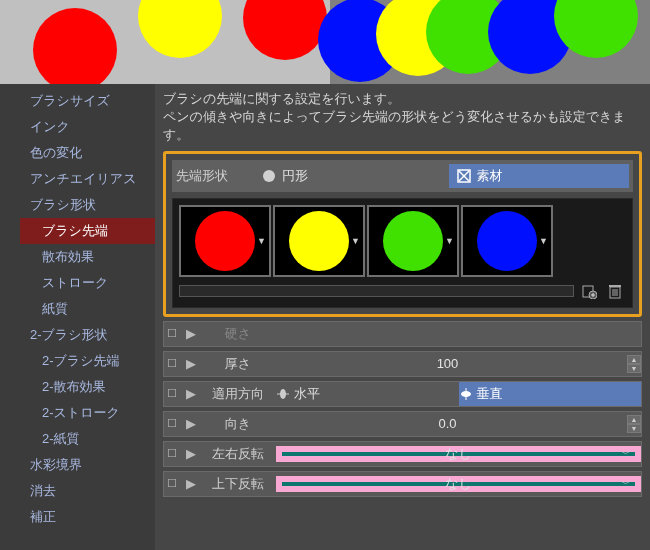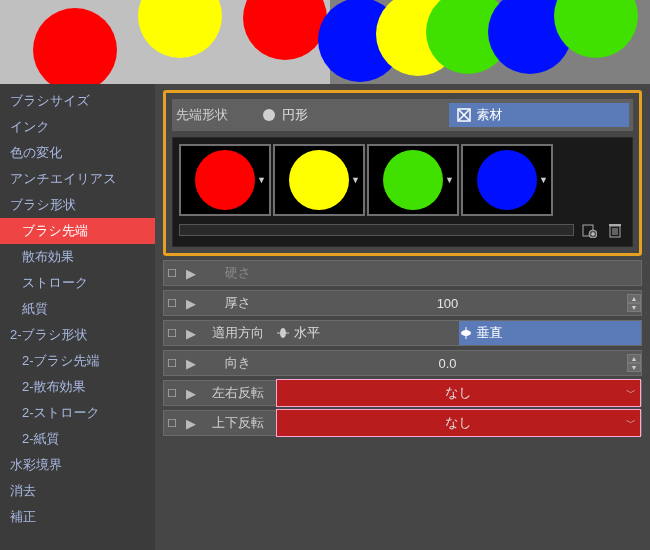--- a/index.html
+++ b/index.html
@@ -2,23 +2,23 @@
 <html><head>
 <meta charset="utf-8">
 <style>
   * { box-sizing: border-box; margin: 0; padding: 0; font-family: "Meiryo", "Hiragino Sans", sans-serif; }
   body { background: #464646; color: #d0d0d0; font-size: 13px; width: 650px; height: 550px; overflow: hidden; }
   .canvas { width: 650px; height: 84px; background: #c0c0c0; position: relative; display: flex; }
   .canvas .halfdark { position: absolute; right: 0; top: 0; width: 320px; height: 84px; background: #808080; }
   .canvas svg { position: absolute; top: 0; left: 0; }
   .main { display: flex; height: 466px; }
   .sidebar { width: 155px; background: #3b3b3b; padding: 4px 0; overflow: hidden; }
-  .sidebar-item { padding: 4px 10px; color: #a8b8e0; cursor: pointer; }
+  .sidebar-item { padding: 4px 10px; color: #a8b8e0; cursor: pointer; margin-left: 20px; }
   .sidebar-item.child { padding-left: 22px; }
-  .sidebar-item.selected { background: #ef4444; color: #fff; }
+  .sidebar-item.selected { background: #7f1d1d; color: #fff; }
   .content { flex: 1; padding: 6px 8px 0 8px; display: flex; flex-direction: column; gap: 4px; }
   .desc { color: #d8d8d8; font-size: 13px; line-height: 1.4; margin-bottom: 2px; }
   .highlight-box { border: 3px solid #e8a020; border-radius: 3px; padding: 6px; display: flex; flex-direction: column; gap: 6px; }
   .shape-row { display: flex; align-items: center; gap: 14px; background: #606060; padding: 4px; }
   .shape-label { width: 64px; color: #d0d0d0; }
   .shape-btn { flex: 1; display: flex; align-items: center; gap: 6px; padding: 3px 8px; color: #e0e0e0; }
   .shape-btn.active { background: #5b7ab8; color: #fff; }
   .shape-icon { width: 14px; height: 14px; display: inline-block; }
   .tips-area { background: #1a1a1a; padding: 6px; border: 1px solid #2a2a2a; }
   .tips-row { display: flex; gap: 2px; }
@@ -35,21 +35,21 @@
   .prop-label.disabled { color: #888; }
   .prop-val { flex: 1; text-align: center; color: #e5e5e5; padding-right: 4px; }
   .spinner { width: 14px; display: flex; flex-direction: column; }
   .spinner span { height: 9px; font-size: 7px; line-height: 8px; text-align: center; color: #ccc; background: #6a6a6a; border: 1px solid #7a7a7a; }
   .dir-row { display: flex; align-items: center; height: 26px; background: #585858; gap: 4px; border: 1px solid #6a6a6a; }
   .dir-btns { display: flex; flex: 1; }
   .dir-btn { flex: 1; display: flex; align-items: center; gap: 4px; color: #e0e0e0; height: 24px; }
   .dir-btn.active { background: #5b7ab8; color: #fff; }
   .axis-icon { width: 14px; height: 14px; }
   .dd-row { display: flex; align-items: center; height: 26px; background: #585858; gap: 4px; border: 1px solid #6a6a6a; }
-  .dd-select { flex: 1; background: #b91c1c; border: 1px solid #f9a8d4; height: 28px; display: flex; align-items: center; justify-content: center; color: #e0e0e0; position: relative; }
+  .dd-select { flex: 1; background: #0f766e; border: 6px solid #f9a8d4; height: 16px; display: flex; align-items: center; justify-content: center; color: #e0e0e0; position: relative; }
   .dd-arrow { position: absolute; right: 4px; font-size: 10px; color: #ccc; }
 </style>
 </head>
 <body>
 
 <div class="canvas">
   <div class="halfdark"></div>
   <svg width="650" height="84" id="canvas-svg">
       <circle cx="75" cy="50" r="42" fill="#ff0000"></circle>
       <circle cx="180" cy="16" r="42" fill="#ffff00"></circle>
@@ -77,20 +77,24 @@
       <div class="sidebar-item child">2-ブラシ先端</div>
       <div class="sidebar-item child">2-散布効果</div>
       <div class="sidebar-item child">2-ストローク</div>
       <div class="sidebar-item child">2-紙質</div>
       <div class="sidebar-item">水彩境界</div>
       <div class="sidebar-item">消去</div>
       <div class="sidebar-item">補正</div>
     </div>
 
   <div class="content">
+    <div class="desc">
+      <span>ブラシの先端に関する設定を行います。</span><br>
+      <span>ペンの傾きや向きによってブラシ先端の形状をどう変化させるかも設定できます。</span>
+    </div>
 
     <div class="highlight-box">
       <div class="shape-row">
         <span class="shape-label">先端形状</span>
         <div class="shape-btn">
           <span class="shape-icon">
             <svg width="14" height="14">
                 <circle cx="7" cy="7" r="6" fill="#d0d0d0"></circle>
               </svg>
           </span>

